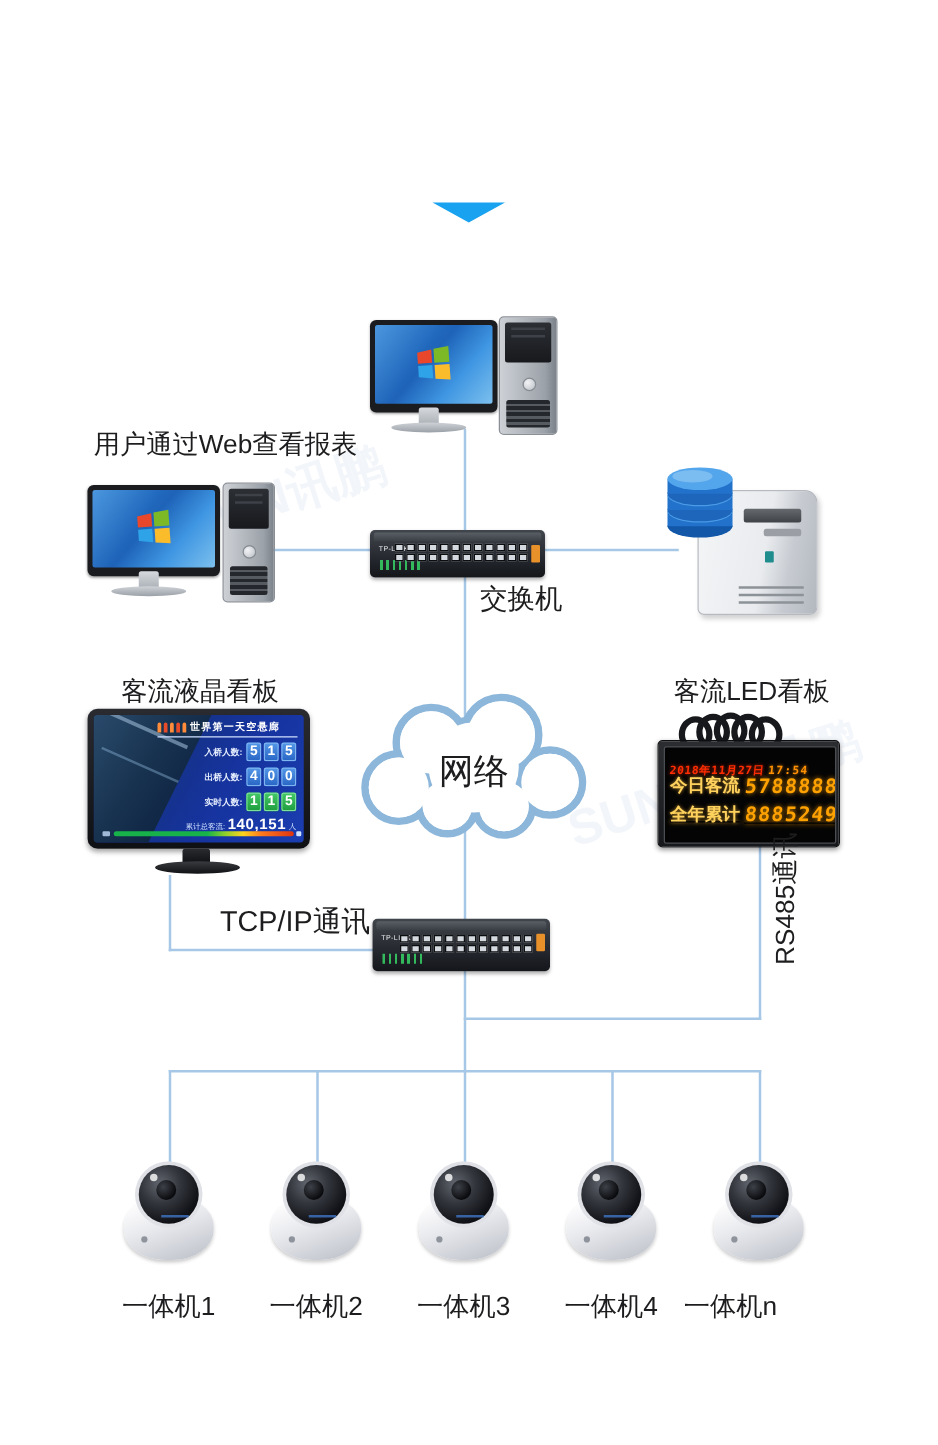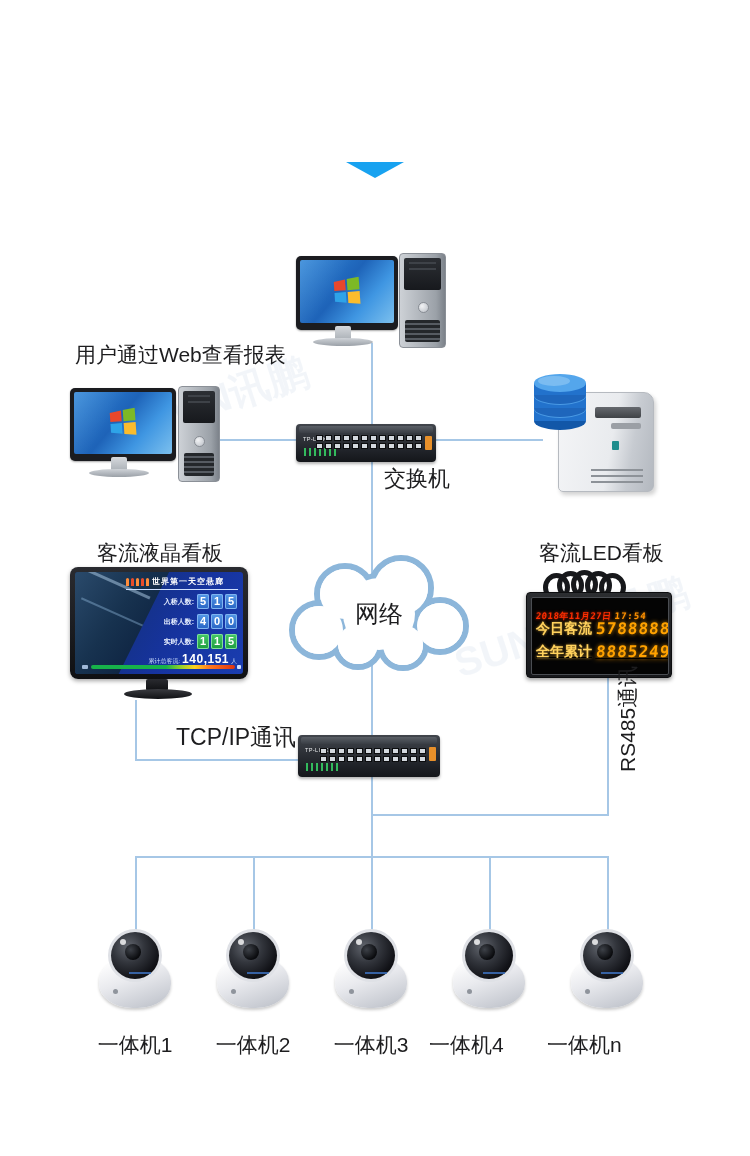--- a/index.html
+++ b/index.html
@@ -51,21 +51,21 @@
   .sw-top{position:absolute;left:3px;right:3px;top:2px;height:7px;background:linear-gradient(#5a5f66,#3a3e45);border-radius:2px;}
   .sw-brand{position:absolute;left:7px;top:12px;color:#e8eaec;font-size:8px;transform:scale(.7);transform-origin:left top;letter-spacing:.5px;}
   .sw-leds{position:absolute;left:8px;bottom:6px;width:34px;height:8px;
     background:repeating-linear-gradient(90deg,#38e06a 0 2px,transparent 2px 5px);opacity:.8;}
   .ports{position:absolute;right:14px;top:11px;display:grid;grid-template-columns:repeat(12,7px);grid-template-rows:6px 6px;gap:2px;}
   .ports i{background:#d4d9df;border:1px solid #0c0d0f;display:block;}
   .sw-accent{position:absolute;right:4px;top:12px;width:7px;height:14px;background:#e8902a;border-radius:1px;}
 
   
   .cloud-wrap{position:absolute;}
-  .cloud-label{position:absolute;left:0;top:50px;width:100%;text-align:center;font-size:24px;color:#1d1d1f;}
+  .cloud-label{position:absolute;left:0;top:50px;width:100%;text-align:center;font-size:28px;color:#1d1d1f;}
 
   
   .server{position:absolute;background:linear-gradient(100deg,#f4f5f7 0%,#e9ebee 55%,#c7cbd1 75%,#b3b8bf 100%);
     border:1px solid #b6bac0;border-radius:5px 10px 6px 5px;box-shadow:2px 3px 4px rgba(0,0,0,.18);}
   .srv-slot{position:absolute;right:12px;top:14px;width:46px;height:11px;background:linear-gradient(#66696e,#3f4246);border-radius:2px;}
   .srv-slot2{position:absolute;right:12px;top:30px;width:30px;height:6px;background:#9b9fa5;border-radius:2px;}
   .srv-btn{position:absolute;right:34px;top:48px;width:7px;height:9px;background:#1f8d8d;border-radius:1px;}
   .srv-lines{position:absolute;right:10px;bottom:8px;width:52px;}
   .srv-lines i{display:block;height:2px;margin-top:4px;background:#8d9298;}
 
@@ -423,16 +423,16 @@
     <div class="cam-dome">
         <div class="cam-lens"></div>
         <div class="cam-glint"></div>
         <div class="cam-blue"></div>
       </div>
   </div>
 
   <div class="lbl" style="left:75px;top:1031px;width:120px;text-align:center;">一体机1</div>
   <div class="lbl" style="left:193px;top:1031px;width:120px;text-align:center;">一体机2</div>
   <div class="lbl" style="left:311px;top:1031px;width:120px;text-align:center;">一体机3</div>
-  <div class="lbl" style="left:429px;top:1031px;width:120px;">一体机4</div>
+  <div class="lbl" style="left:429px;top:1031px;width:120px;text-align:center;">一体机4</div>
   <div class="lbl" style="left:547px;top:1031px;width:120px;text-align:left;">一体机n</div>
 
 </div>
 
 </body></html>

